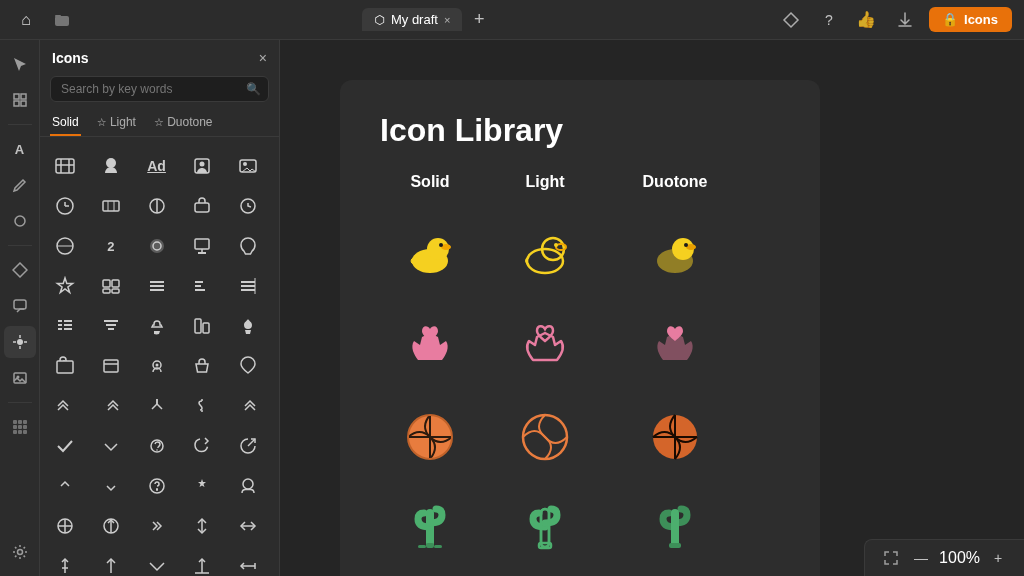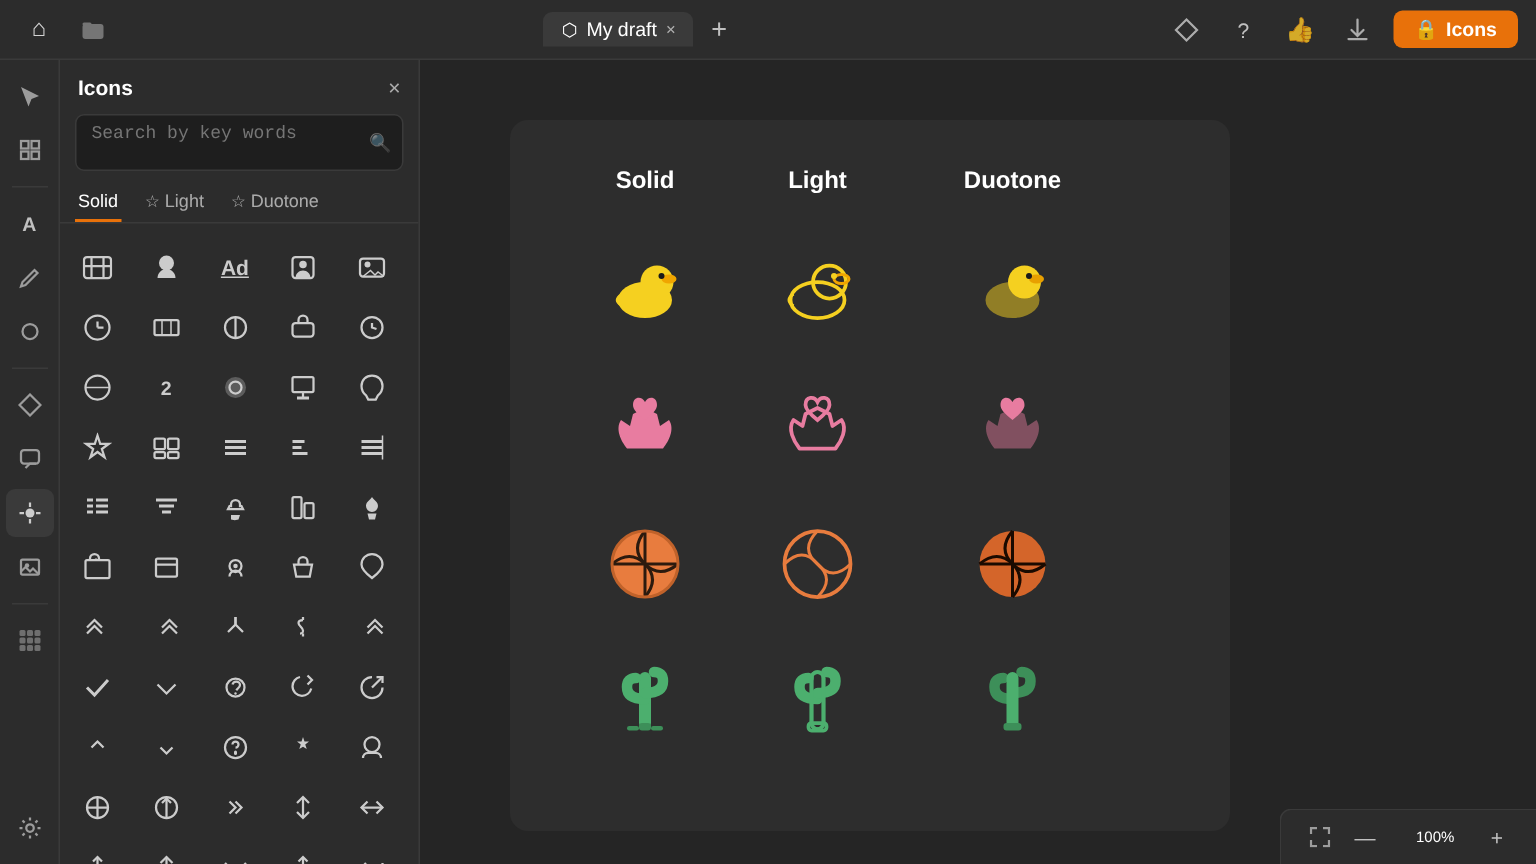--- a/index.html
+++ b/index.html
@@ -162,25 +162,24 @@
     }
     .search-bar {
       margin: 4px 10px 8px;
       position: relative;
     }
     .search-input {
       width: 100%;
       background: #1e1e1e;
       border: 1px solid #3a3a3a;
       border-radius: 6px;
-      padding: 5px 28px 17px 10px;
+      padding: 5px 28px 5px 10px;
       color: #aaa;
       font-size: 12px;
       outline: none;
-      font-family: Liberation Mono, monospace;
     }
     .search-icon-inner {
       position: absolute;
       right: 8px;
       top: 50%;
       transform: translateY(-50%);
       opacity: 0.5;
       font-size: 12px;
     }
     .tab-row {
@@ -292,24 +291,23 @@
       width: 24px;
       height: 24px;
       display: flex;
       align-items: center;
       justify-content: center;
       cursor: pointer;
       opacity: 0.7;
       font-size: 14px;
     }
     .zoom-label {
-      font-size: 10px;
+      font-size: 16px;
       min-width: 36px;
-      text-align: left;
-      margin-left: 16px;
+      text-align: center;
     }
 
     svg.showcase-svg {
       width: 60px;
       height: 60px;
     }
   </style>
 </head>
 <body>
 
@@ -805,20 +803,21 @@
             </svg>
           </div>
 
       </div>
     </div>
   </div>
 
   <div class="main-canvas">
     <div class="canvas-content">
       <div class="icon-library-panel">
+        <div class="library-title">Icon Library</div>
 
         <div class="library-columns">
 
           <div class="col-header">Solid</div>
           <div class="col-header">Light</div>
           <div class="col-header">Duotone</div>
 
           <div class="icon-showcase">
             <svg class="showcase-svg" viewBox="0 0 60 60" xmlns="http://www.w3.org/2000/svg">
 

